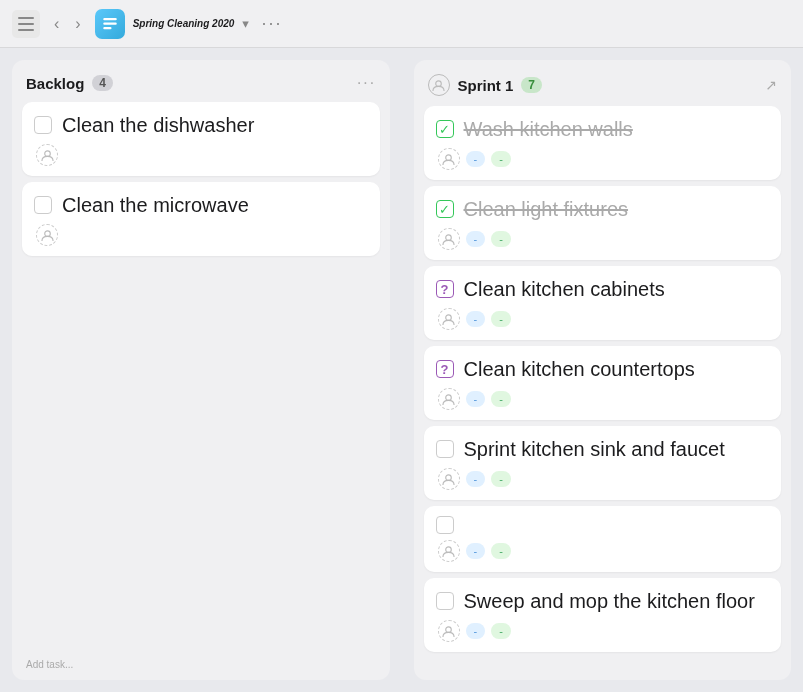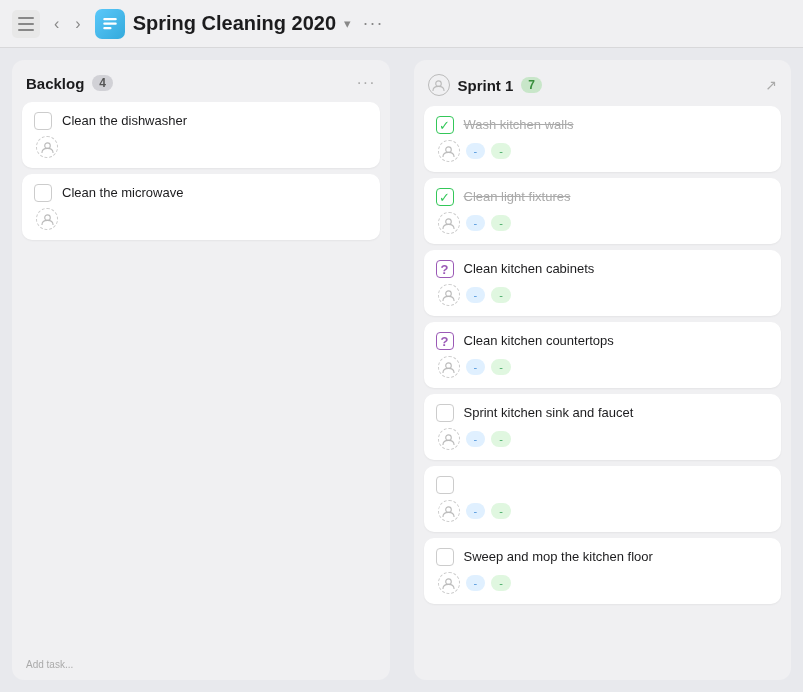--- a/index.html
+++ b/index.html
@@ -38,23 +38,24 @@
       color: #888; font-size: 16px; padding: 2px 6px; border-radius: 4px;
     }
     .app-icon {
       width: 30px; height: 30px;
       background: linear-gradient(135deg, #5ac8fa, #34aadc);
       border-radius: 7px;
       display: flex; align-items: center; justify-content: center;
     }
     .app-icon svg { width: 18px; height: 18px; }
     .topbar-title {
-      font-size: 20px;
+      font-size: 10px;
       font-weight: 600;
       color: #1c1c1e;
+      font-style: italic;
     }
     .chevron-down {
       color: #888; font-size: 13px; cursor: pointer;
     }
     .topbar-more {
       margin-left: 4px;
       color: #888; font-size: 18px; cursor: pointer; letter-spacing: 1px;
     }
 
     
@@ -148,21 +149,21 @@
       color: #34c759;
       font-size: 13px;
     }
     .task-checkbox.question {
       border-color: #9b59b6;
       color: #9b59b6;
       font-size: 13px;
       font-weight: bold;
     }
     .task-label {
-      font-size: 13px;
+      font-size: 20px;
       color: #1c1c1e;
       line-height: 1.3;
     }
     .task-label.done {
       text-decoration: line-through;
       color: #aaa;
     }
     .task-bottom {
       display: flex;
       align-items: center;

